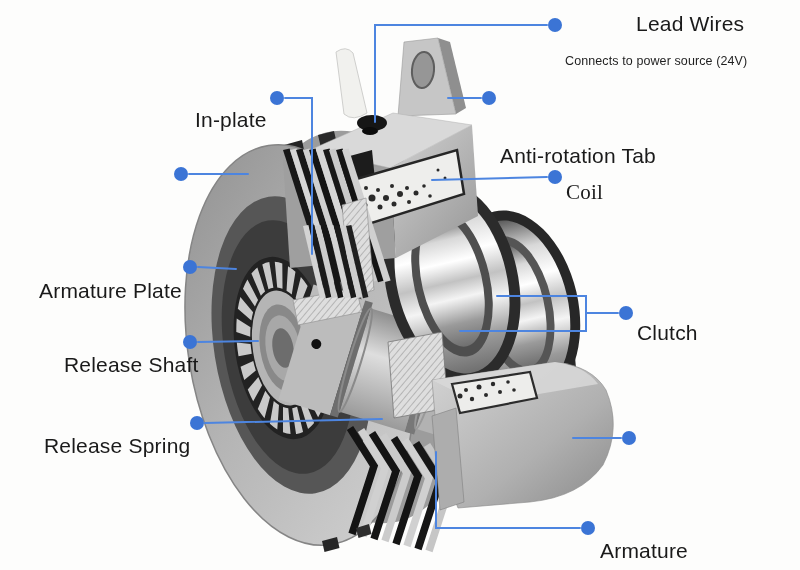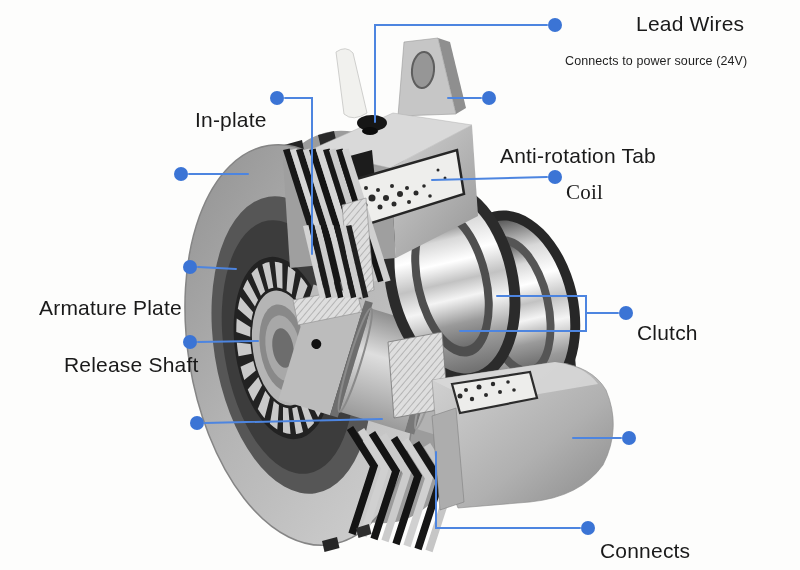--- a/index.html
+++ b/index.html
@@ -250,18 +250,19 @@
       <circle class="dot" cx="588" cy="528" r="7"></circle>
     </g>
   </svg>
 
   <div class="labels">
     <div class="label" style="left:636px;top:13px;">Lead Wires</div>
     <div class="note" style="left:565px;top:54px;">Connects to power source (24V)</div>
     <div class="label" style="left:500px;top:107px;margin-top:38px;">Anti-rotation Tab</div>
     <div class="label" style="left:566px;top:181px;font-family:Liberation Serif, serif;">Coil</div>
     <div class="label" style="left:637px;top:322px;">Clutch</div>
-    <div class="label" style="left:600px;top:540px;">Connects</div>
+    <div class="label" style="left:600px;top:540px;">Armature</div>
     <div class="label" style="left:195px;top:109px;">In-plate</div>
-    <div class="label" style="left:39px;top:280px;margin-top:17px;">Armature Plate</div>
+    <div class="label" style="left:39px;top:280px;">Armature Plate</div>
     <div class="label" style="left:64px;top:354px;">Release Shaft</div>
+    <div class="label" style="left:44px;top:435px;">Release Spring</div>
   </div>
 </div>
 
 </body></html>

